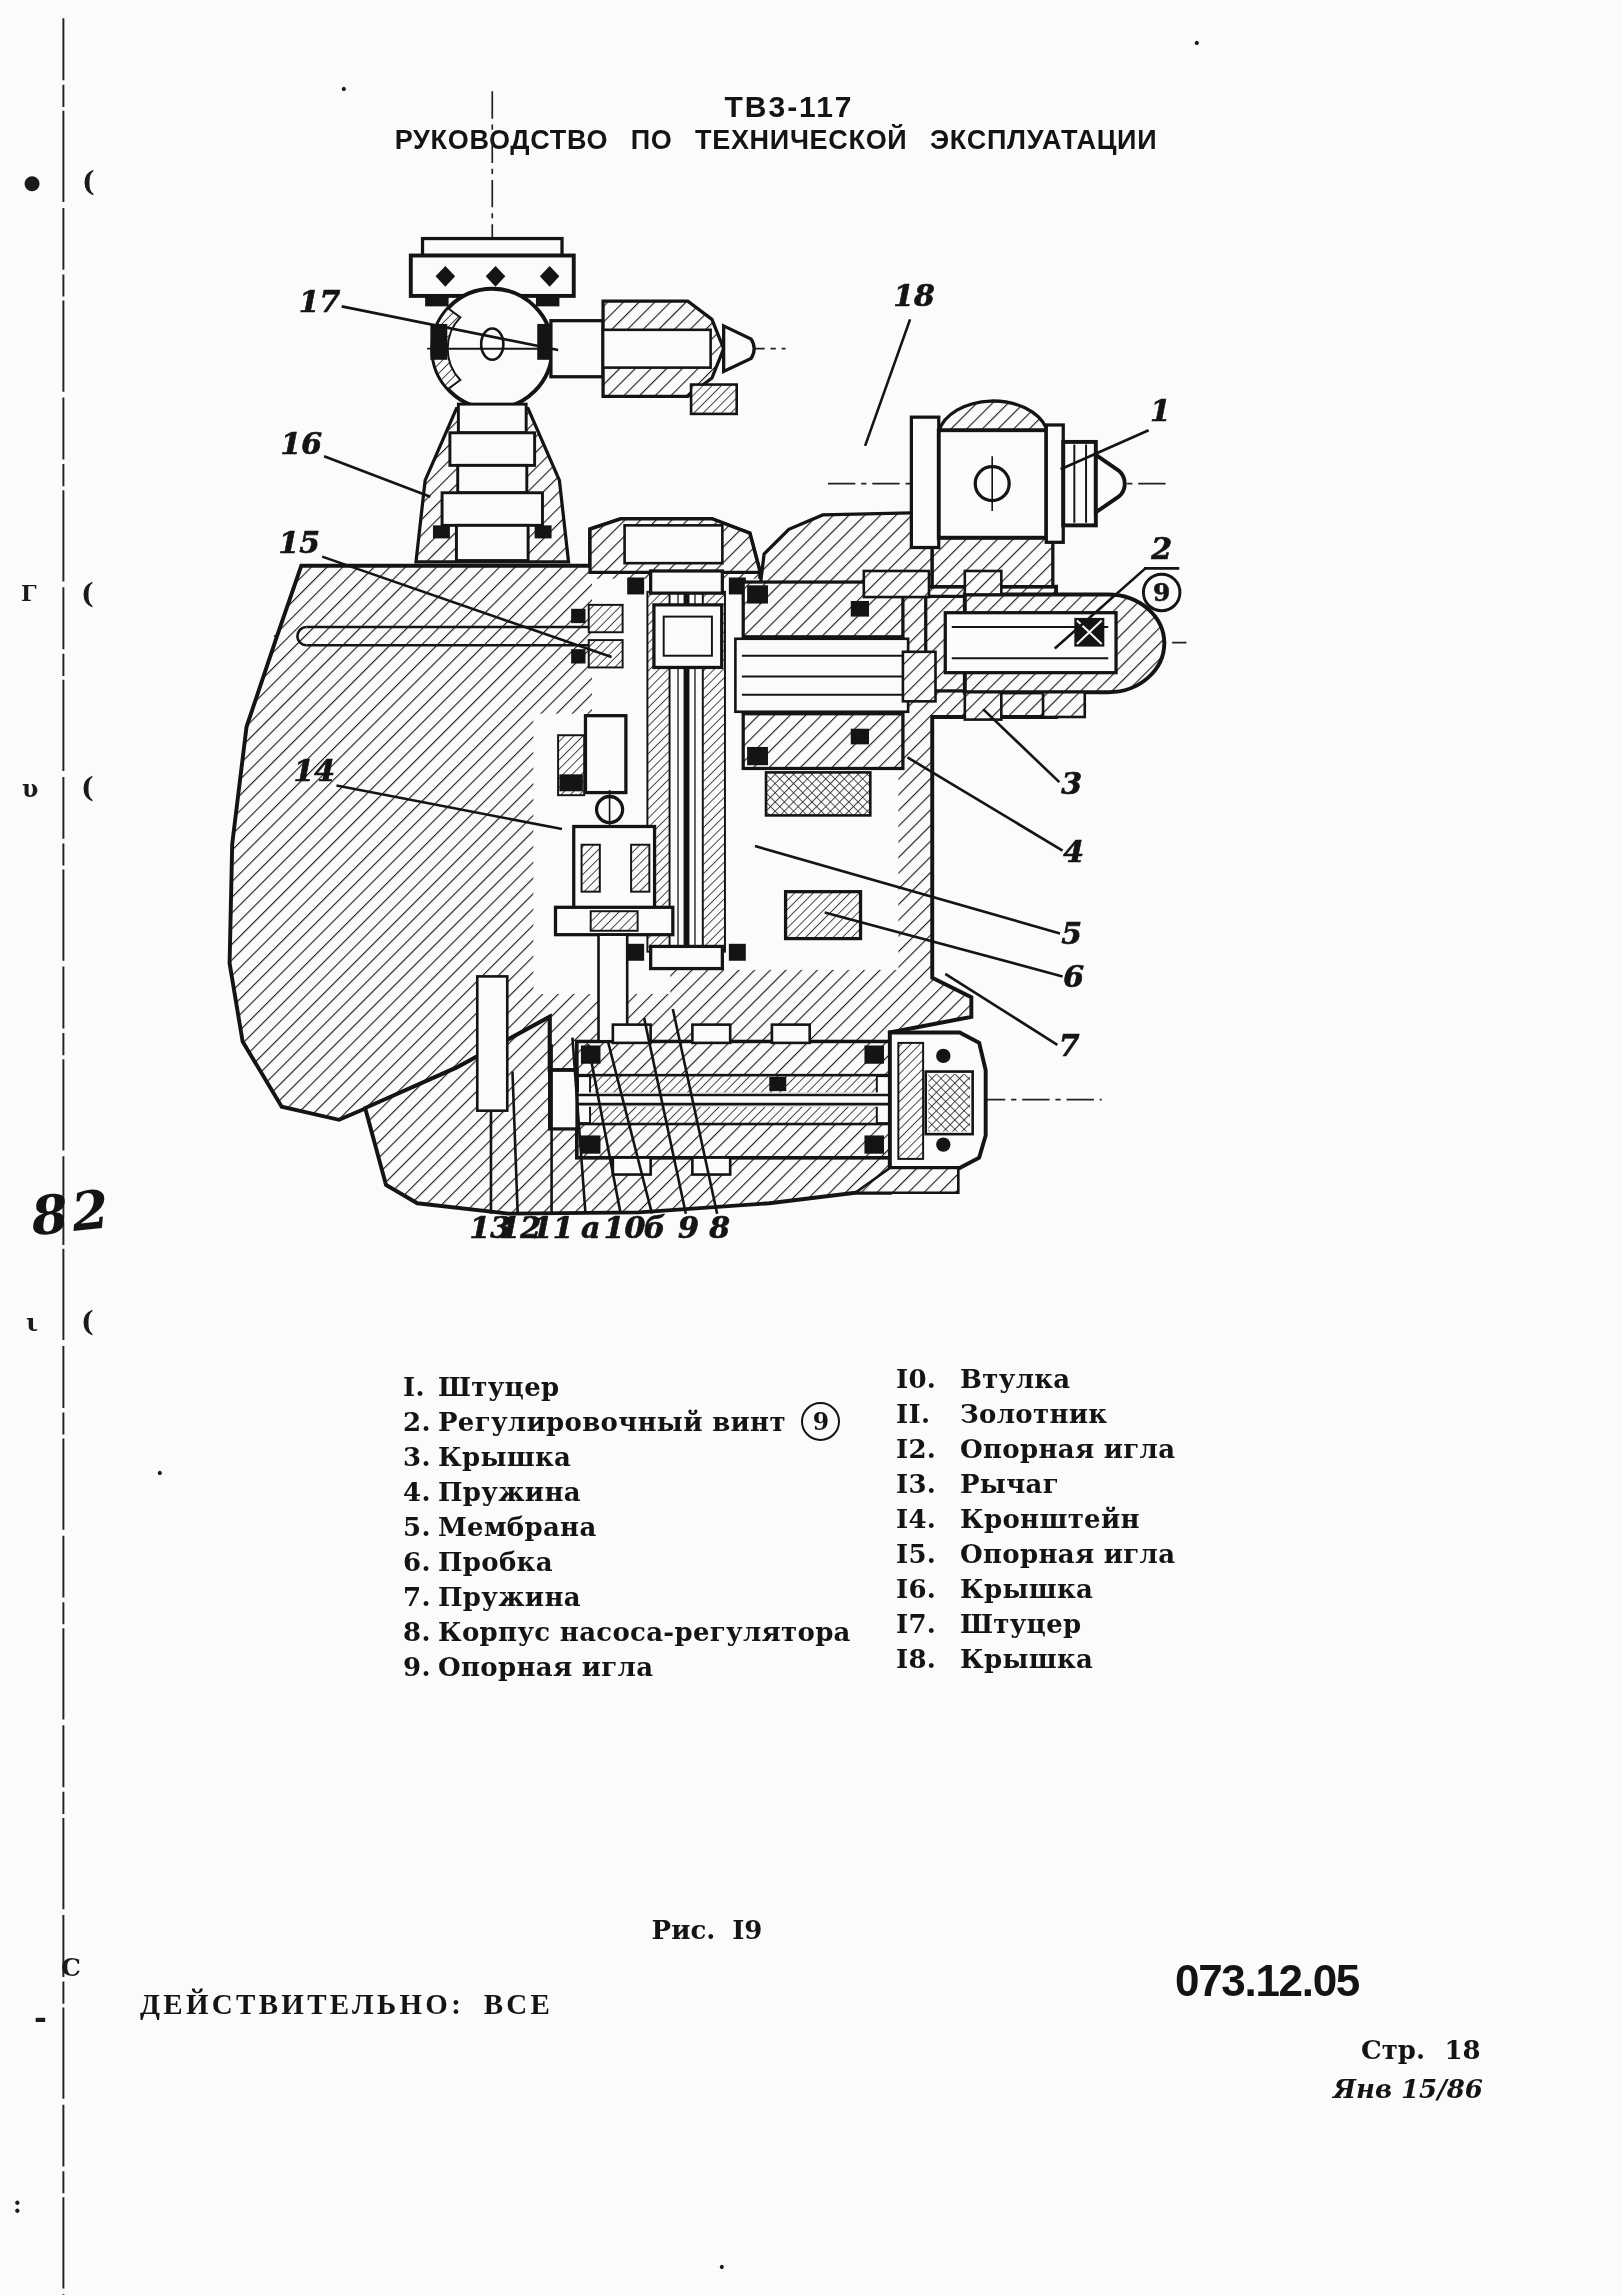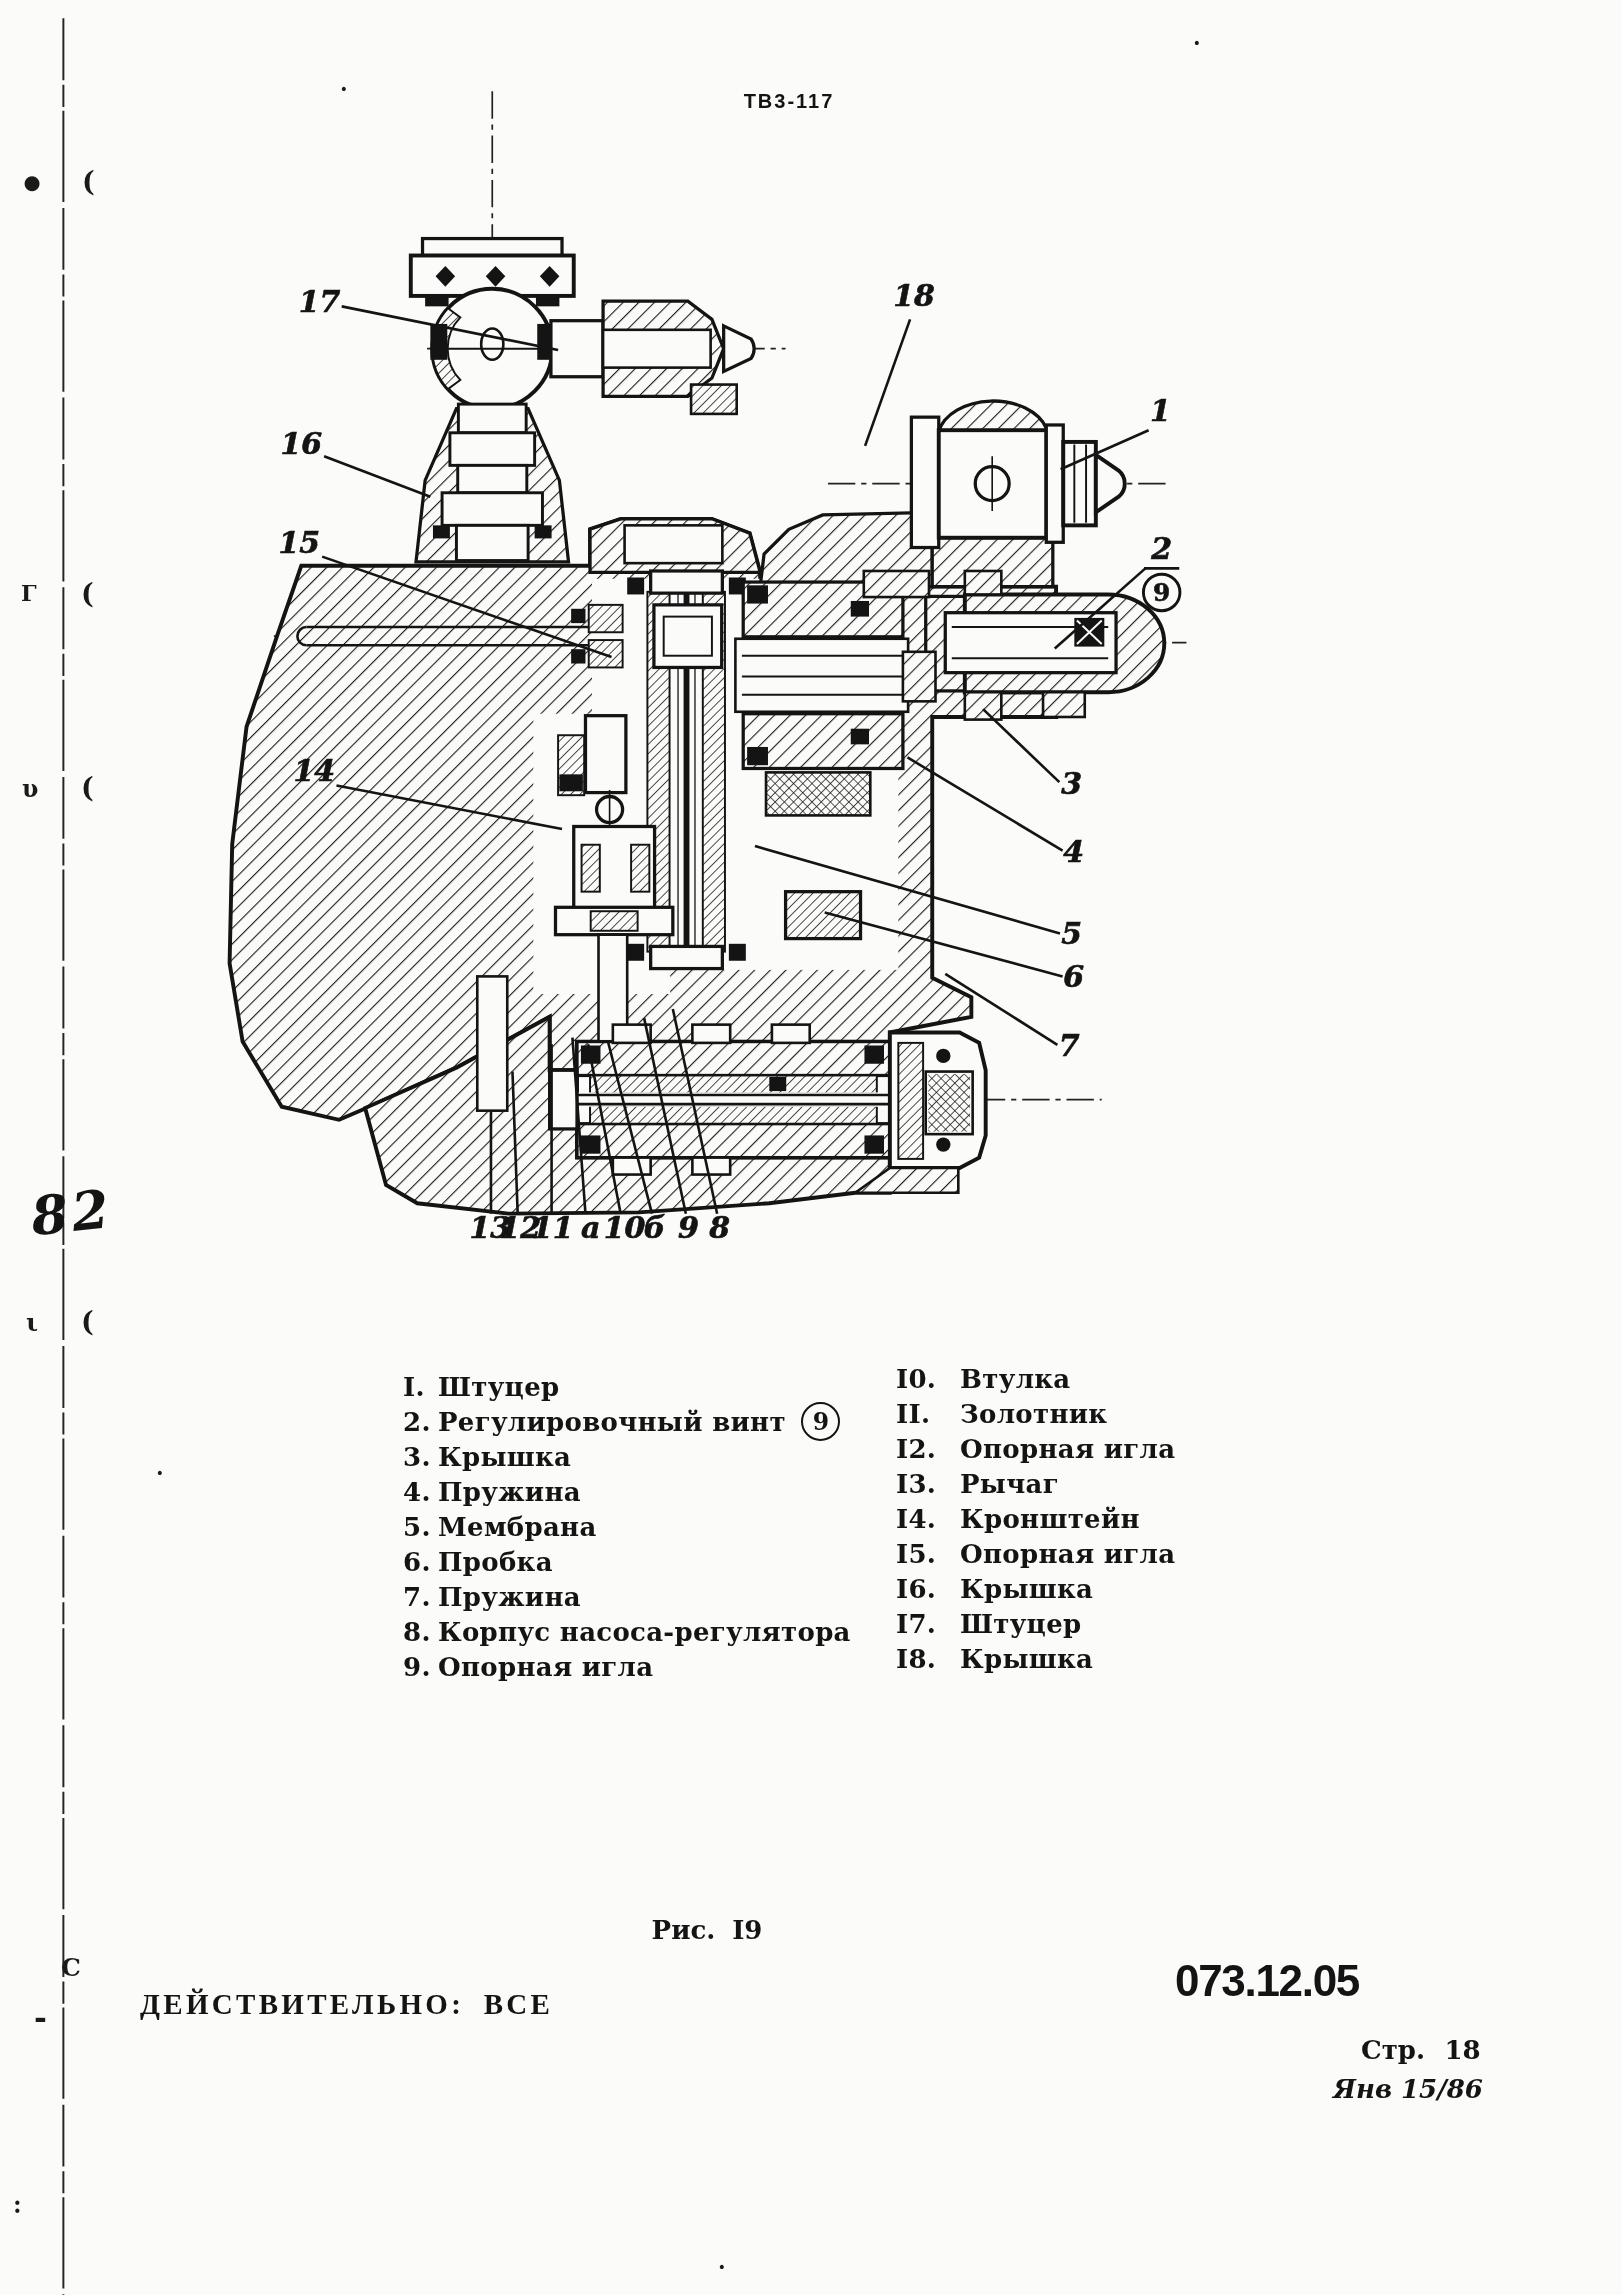--- a/index.html
+++ b/index.html
@@ -1,21 +1,21 @@
 <!DOCTYPE html>
 <html style="font-size:10.4px"><head>
 <meta charset="utf-8">
 <style>
   html,body{margin:0;padding:0;background:#e8e8e4;}
   .page{position:relative;width:1622px;height:2295px;background:#fbfbf9;overflow:hidden;
         font-family:"DejaVu Serif",serif;color:#141414;}
   .abs{position:absolute;}
   .sans{font-family:"Liberation Sans",sans-serif;}
   .serif{font-family:"DejaVu Serif",serif;}
-  .hdr1{top:90px;left:0;width:1578px;text-align:center;font-size:20px;font-weight:700;
+  .hdr1{top:90px;left:0;width:1578px;text-align:center;font-size:30px;font-weight:700;
         letter-spacing:2px;}
   .hdr2{top:125px;left:0;width:1552px;text-align:center;font-size:27px;font-weight:700;
         letter-spacing:0.7px;word-spacing:14.3px;}
   .caption1{top:1872px;left:0;width:1582px;text-align:center;font-size:26px;font-weight:700;letter-spacing:0.7px;}
   .caption2{top:1915px;left:0;width:1414px;text-align:center;font-size:26px;font-weight:700;word-spacing:7.8px;}
   .validity{top:1988px;left:140px;font-size:29px;font-weight:700;letter-spacing:3.3px;word-spacing:9px;font-family:Liberation Serif, serif;}
   .docnum{top:1956px;left:1175px;width:365px;font-size:44px;font-weight:700;letter-spacing:-1.3px;}
   .pagenum{top:2035px;left:1361px;font-size:26px;font-weight:700;word-spacing:10.4px;}
   .datefld{top:2074px;left:1333px;font-size:26px;font-weight:700;font-style:italic;}
   .plist{position:absolute;}
@@ -30,20 +30,21 @@
   .mark{position:absolute;font-weight:700;color:#1a1a1a;}
   svg text.call{font-family:"DejaVu Serif",serif;font-style:italic;font-weight:700;font-size:46px;fill:#141414;}
   svg text.callsm{font-family:"DejaVu Serif",serif;font-weight:700;font-size:38px;fill:#141414;}
 </style>
 </head>
 <body>
 
 <div class="page">
 
   <div class="abs sans hdr1">ТВ3-117</div>
+  <div class="abs sans hdr2">РУКОВОДСТВО ПО ТЕХНИЧЕСКОЙ ЭКСПЛУАТАЦИИ</div>
 
   <svg class="abs" style="left:0;top:0;" width="1622" height="2295" viewBox="0 0 2488 3521">
     <defs>
       <pattern id="hA" width="17" height="17" patternUnits="userSpaceOnUse" patternTransform="rotate(45)">
         <rect width="17" height="17" fill="#fbfbf9"></rect>
         <line x1="0" y1="0" x2="0" y2="17" stroke="#1c1c1c" stroke-width="3.4"></line>
       </pattern>
       <pattern id="hB" width="10" height="10" patternUnits="userSpaceOnUse" patternTransform="rotate(45)">
         <rect width="10" height="10" fill="#fbfbf9"></rect>
         <line x1="0" y1="0" x2="0" y2="10" stroke="#1c1c1c" stroke-width="2.4"></line>

